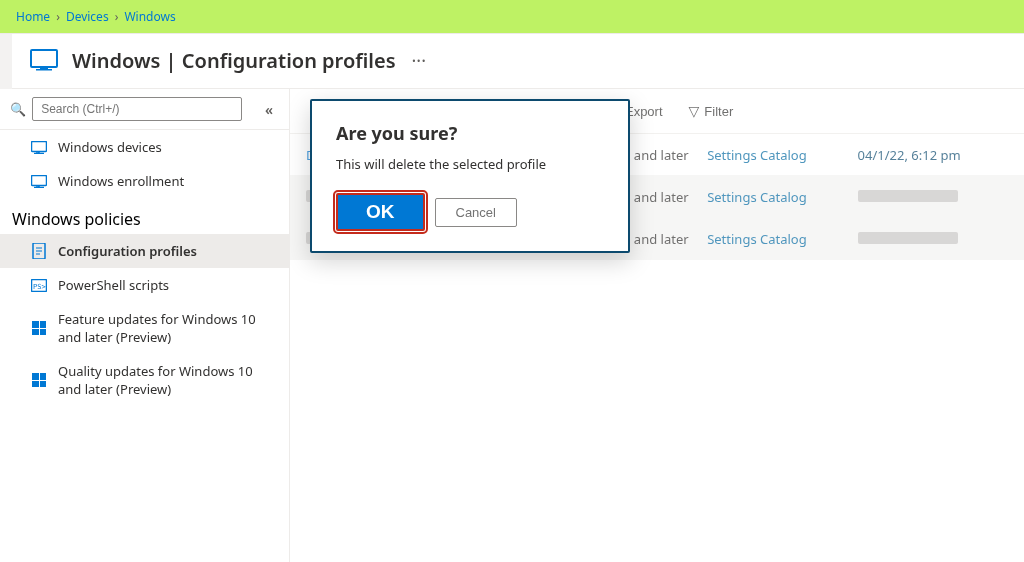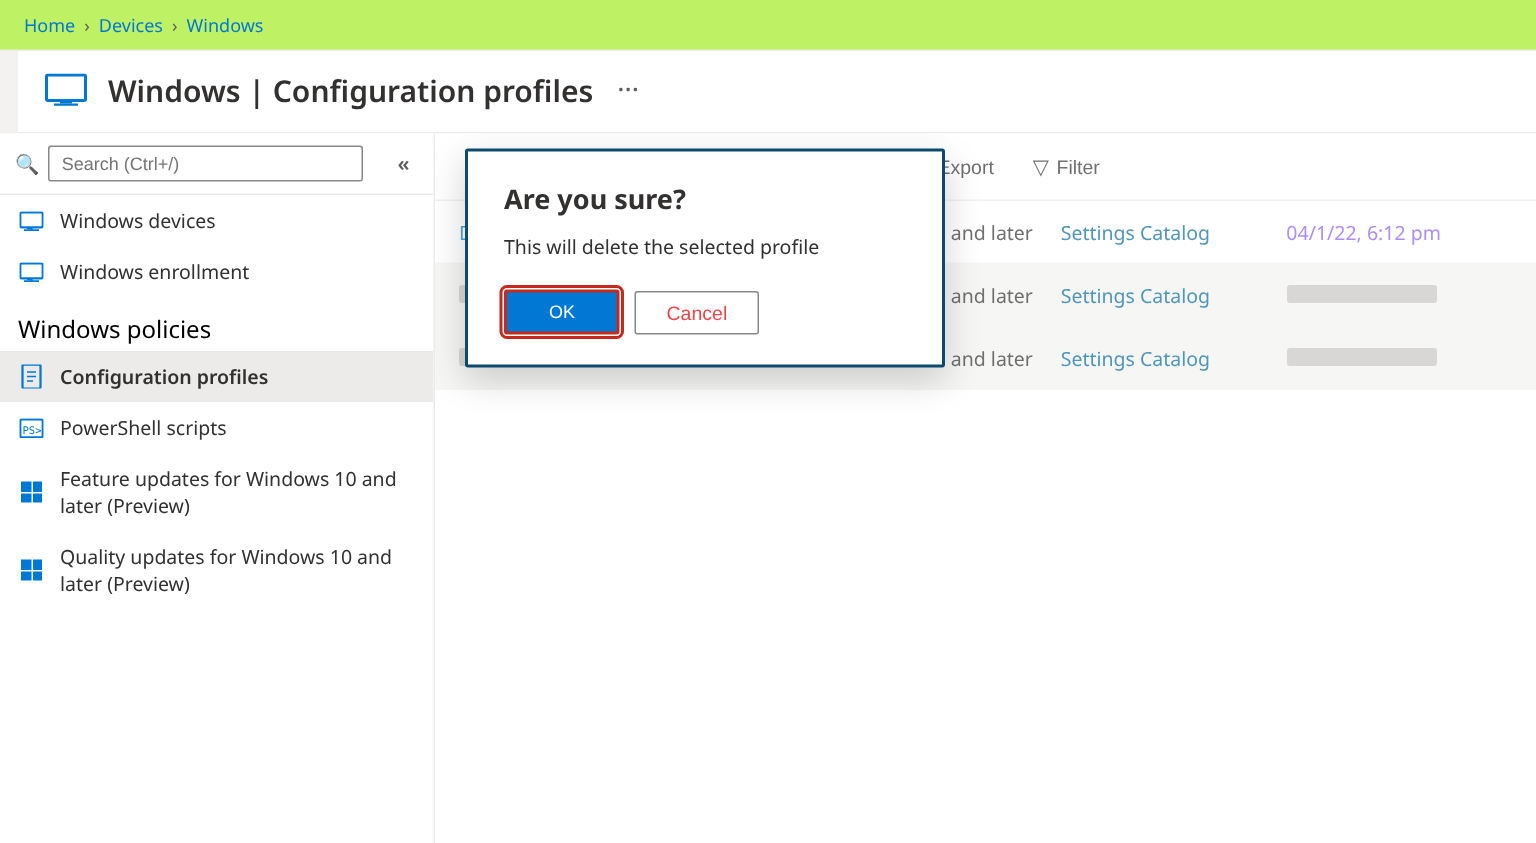--- a/index.html
+++ b/index.html
@@ -98,21 +98,21 @@
       color: #605e5c;
       font-size: 14px;
       font-weight: 600;
       padding: 2px 6px;
     }
 
     .sidebar-nav-item {
       display: flex;
       align-items: center;
       gap: 10px;
-      padding: 8px 12px;
+      padding: 8px 30px;
       cursor: pointer;
       font-size: 13px;
       color: #323130;
     }
     .sidebar-nav-item.active {
       background: #edebe9;
       font-weight: 600;
     }
     .sidebar-nav-item .nav-icon {
       width: 18px;
@@ -175,21 +175,21 @@
       padding: 0 16px;
       height: 42px;
       border-bottom: 1px solid #f3f2f1;
       font-size: 13px;
     }
     .table-row.redacted { background: #f3f2f1; }
 
     .col-name { flex: 2; color: #0078d4; cursor: pointer; overflow: hidden; text-overflow: ellipsis; white-space: nowrap; }
     .col-platform { flex: 1.2; color: #323130; }
     .col-type { flex: 1.2; color: #0369a1; }
-    .col-date { flex: 1.2; color: #8b5cf6; }
+    .col-date { flex: 1.2; color: #0c4a6e; }
 
     .redacted-bar {
       height: 12px;
       background: #c8c6c4;
       border-radius: 2px;
       width: 160px;
       display: inline-block;
     }
     .redacted-bar-sm {
       height: 12px;
@@ -235,29 +235,29 @@
       display: flex;
       gap: 10px;
       align-items: center;
     }
     .modal-ok-btn {
       background: #0078d4;
       color: #fff;
       border: 2px solid #c42b1c;
       border-radius: 2px;
       padding: 6px 28px;
-      font-size: 12px;
-      font-weight: 400;
+      font-size: 19px;
+      font-weight: 700;
       cursor: pointer;
       outline: 2px solid #c42b1c;
       outline-offset: 1px;
     }
     .modal-cancel-btn {
       background: #fff;
-      color: #ef4444;
+      color: #737373;
       border: 1px solid #8a8886;
       border-radius: 2px;
       padding: 6px 20px;
       font-size: 13px;
       cursor: pointer;
     }
 
     .windows-icon {
       display: inline-grid;
       grid-template-columns: 1fr 1fr;

